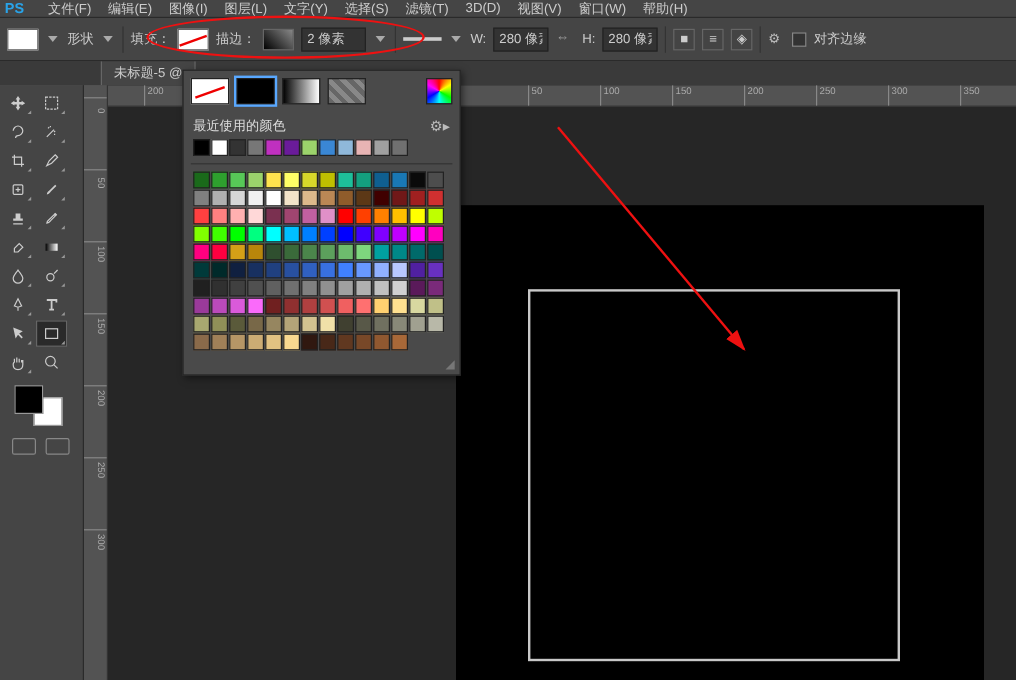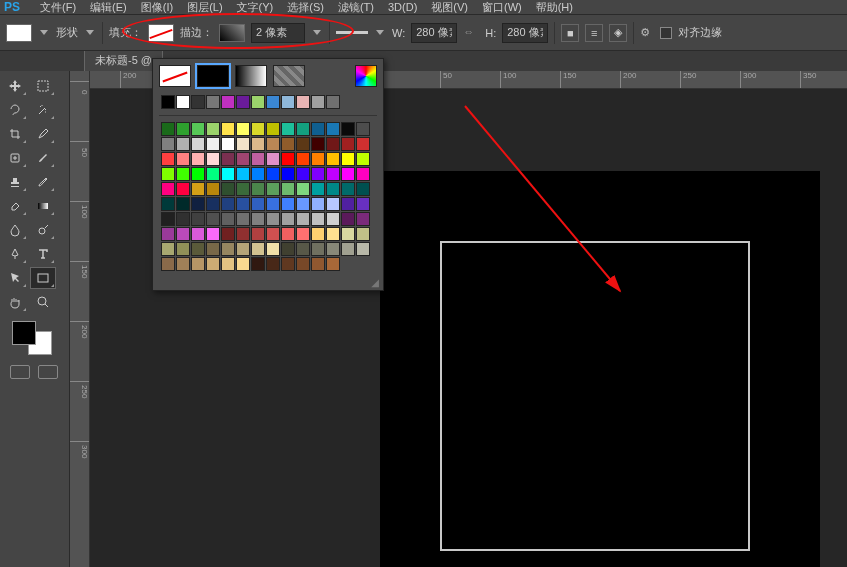--- a/index.html
+++ b/index.html
@@ -326,20 +326,24 @@
 </div>
 
 <div class="swatch-panel">
   <div class="sp-header">
     <div class="sp-hbtn nof"></div>
     <div class="sp-hbtn solid sel"></div>
     <div class="sp-hbtn grad"></div>
     <div class="sp-hbtn pat"></div>
     <div class="sp-spacer"></div>
     <div class="sp-rainbow"></div>
+  </div>
+  <div class="sp-section">
+    <span>最近使用的颜色</span>
+    <span class="gear">⚙▸</span>
   </div>
   <div class="sp-grid recent" id="recent-grid">
       <div class="sp-sw" style="background: rgb(0, 0, 0);"></div>
       <div class="sp-sw" style="background: rgb(255, 255, 255);"></div>
       <div class="sp-sw" style="background: rgb(51, 51, 51);"></div>
       <div class="sp-sw" style="background: rgb(119, 119, 119);"></div>
       <div class="sp-sw" style="background: rgb(192, 48, 192);"></div>
       <div class="sp-sw" style="background: rgb(106, 27, 154);"></div>
       <div class="sp-sw" style="background: rgb(155, 211, 107);"></div>
       <div class="sp-sw" style="background: rgb(58, 135, 212);"></div>

